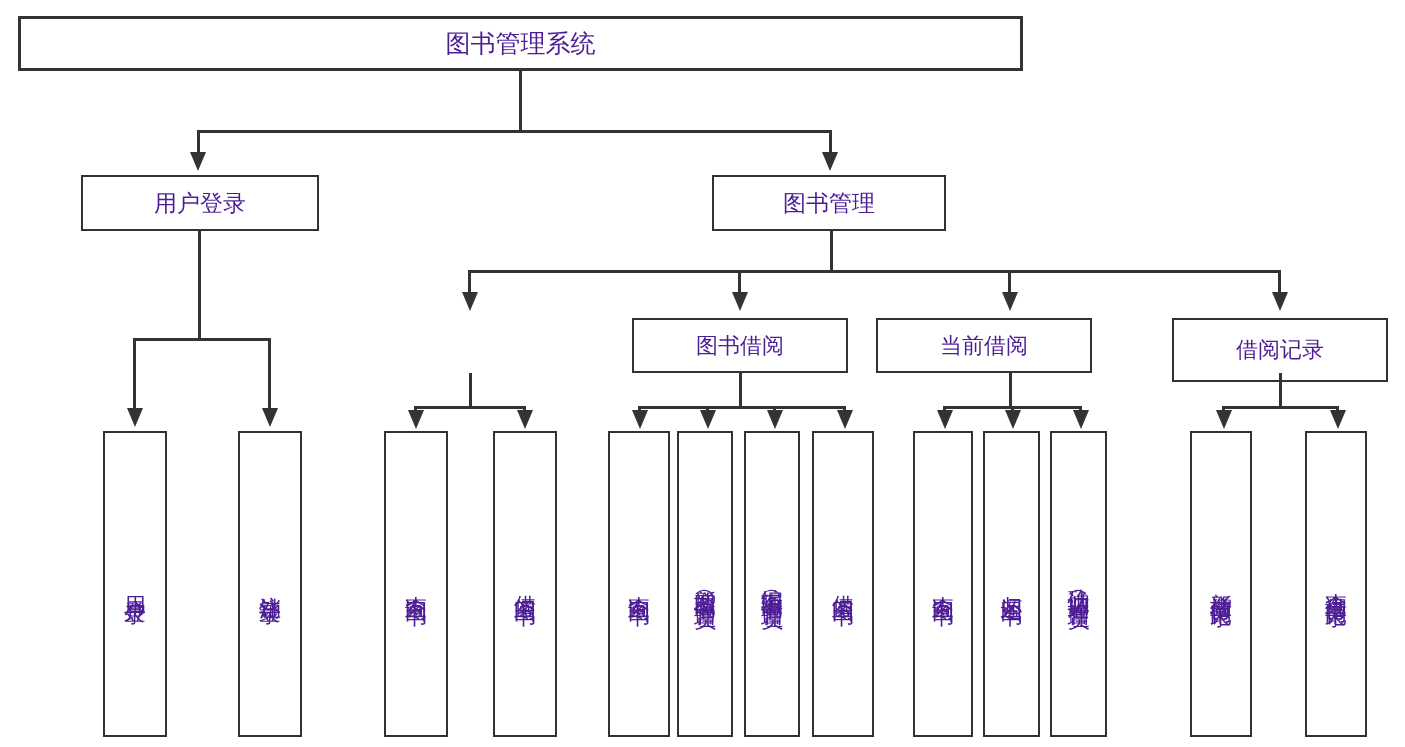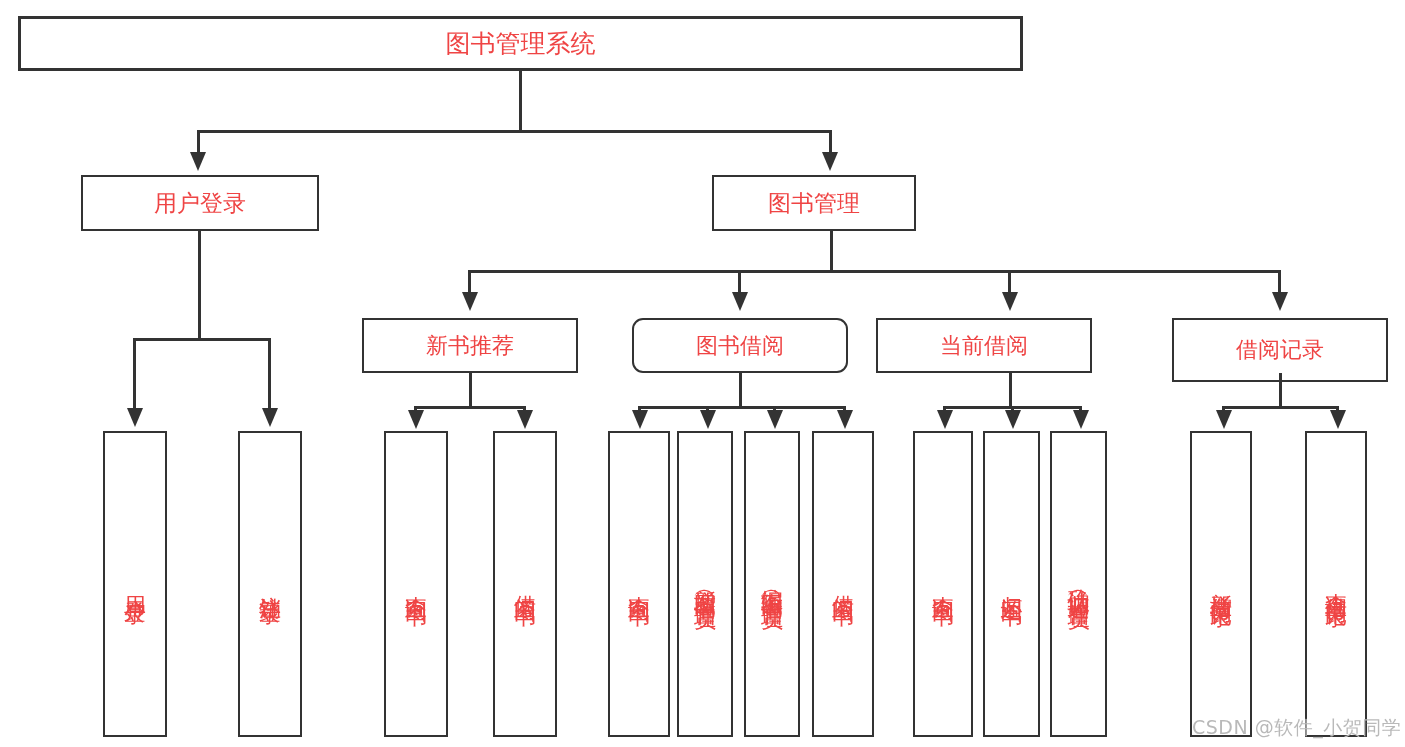--- a/index.html
+++ b/index.html
@@ -21,21 +21,21 @@
   }
   
   .node {
     position: absolute;
     box-sizing: border-box;
     border: 2.5px solid #333333;
     background: #ffffff;
     display: flex;
     align-items: center;
     justify-content: center;
-    color: #ef4444;
+    color: #4c1d95;
     text-align: center;
     line-height: 1.08;
   }
   .node.root {
     font-size: 25px;
     border-width: 3px;
   }
   .node.lvl1 {
     font-size: 23px;
   }
@@ -99,21 +99,21 @@
 
   <div class="conn v" style="left:197px; top:130px; height:24px;"></div>
   <div class="arrow" style="left:190px; top:152px;"></div>
 
   <div class="conn v" style="left:829px; top:130px; height:24px;"></div>
   <div class="arrow" style="left:822px; top:152px;"></div>
 
   <div class="node lvl1" style="left:81px; top:175px; width:238px; height:56px;">
     <span>用户登录</span>
   </div>
-  <div class="node lvl1" style="left:712px; top:175px; width:204px; height:56px;">
+  <div class="node lvl1" style="left:712px; top:175px; width:234px; height:56px;">
     <span>图书管理</span>
   </div>
 
   <div class="conn v" style="left:198px; top:231px; height:109px;"></div>
   <div class="conn h" style="left:133px; top:338px; width:137px;"></div>
   <div class="conn v" style="left:133px; top:338px; height:72px;"></div>
   <div class="arrow" style="left:127px; top:408px;"></div>
   <div class="conn v" style="left:268px; top:338px; height:72px;"></div>
   <div class="arrow" style="left:262px; top:408px;"></div>
 
@@ -121,24 +121,21 @@
   <div class="conn h" style="left:468px; top:270px; width:812px;"></div>
   <div class="conn v" style="left:468px; top:270px; height:24px;"></div>
   <div class="arrow" style="left:462px; top:292px;"></div>
   <div class="conn v" style="left:738px; top:270px; height:24px;"></div>
   <div class="arrow" style="left:732px; top:292px;"></div>
   <div class="conn v" style="left:1008px; top:270px; height:24px;"></div>
   <div class="arrow" style="left:1002px; top:292px;"></div>
   <div class="conn v" style="left:1278px; top:270px; height:24px;"></div>
   <div class="arrow" style="left:1272px; top:292px;"></div>
 
-  <div class="node lvl2" style="left:362px; top:318px; width:216px; height:55px;">
-    <span>新书推荐</span>
-  </div>
-  <div class="node lvl2" style="left:632px; top:318px; width:216px; height:55px;border-radius:11px;">
+  <div class="node lvl2" style="left:632px; top:318px; width:216px; height:55px;">
     <span>图书借阅</span>
   </div>
   <div class="node lvl2" style="left:876px; top:318px; width:216px; height:55px;">
     <span>当前借阅</span>
   </div>
   <div class="node lvl2" style="left:1172px; top:318px; width:216px; height:64px;">
     <span>借阅记录</span>
   </div>
 
   <div class="conn v" style="left:469px; top:373px; height:36px;"></div>
@@ -212,15 +209,14 @@
     <span class="leaf-text">确认归还（管理员）</span>
   </div>
 
   <div class="node leaf" style="left:1190px; top:431px; width:62px; height:306px;">
     <span class="leaf-text">新增借阅记录</span>
   </div>
   <div class="node leaf" style="left:1305px; top:431px; width:62px; height:306px;">
     <span class="leaf-text">查询借阅记录</span>
   </div>
 
-  <div id="watermark" style="left:1192px; top:715px;">CSDN @软件_小贺同学</div>
 
 </div>
 
 </body></html>

